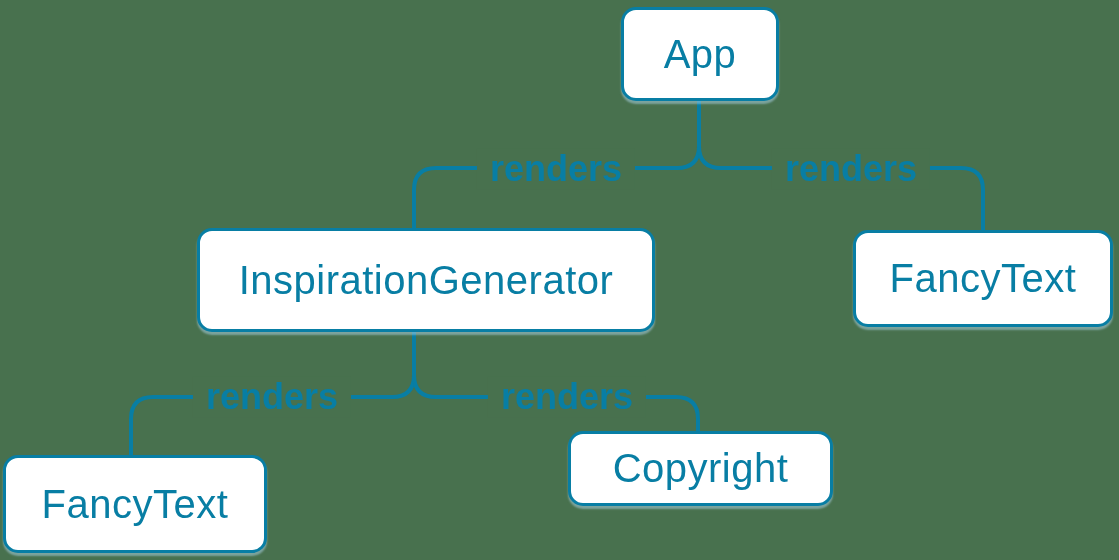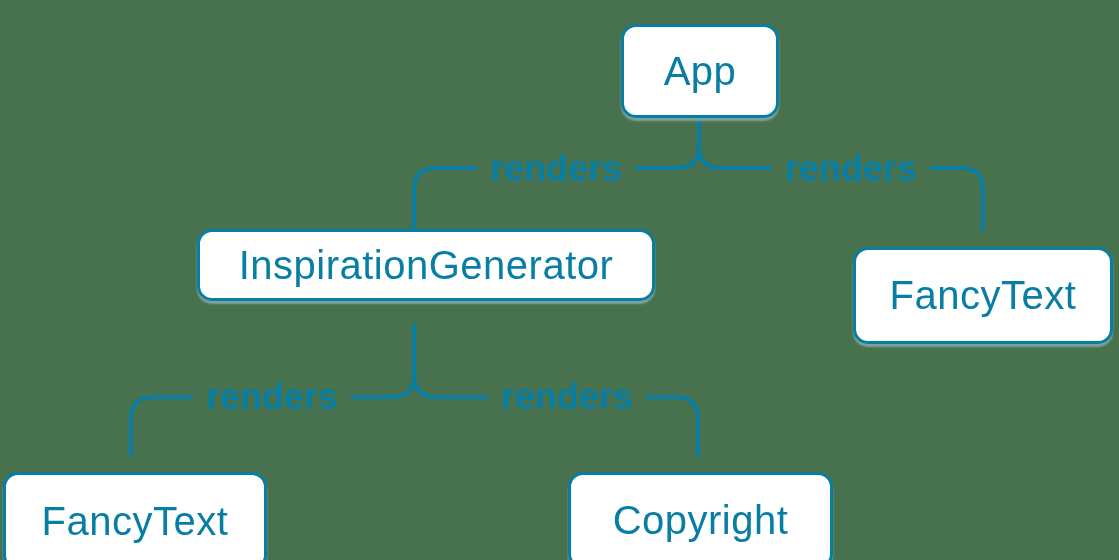--- a/index.html
+++ b/index.html
@@ -21,27 +21,26 @@
   .node{
     position:absolute;
     background:var(--node-fill);
     border:3.5px solid var(--node-border);
     border-radius:15px;
     display:flex;align-items:center;justify-content:center;
     color:var(--node-text);
     font-size:40px;font-weight:500;letter-spacing:0.5px;
     box-shadow:0 3px 2px rgba(168,205,224,0.55);
     box-sizing:border-box;
-    margin-top:17px;
   }
   .node-app{left:621px;top:7px;width:158px;height:94px;}
-  .node-inspiration-generator{left:197px;top:212px;width:458px;height:72px;}
+  .node-inspiration-generator{left:197px;top:228px;width:458px;height:104px;}
   .node-fancy-text-top{left:853px;top:230px;width:260px;height:97px;}
   .node-fancy-text-bottom{left:3px;top:455px;width:264px;height:98px;}
-  .node-copyright{left:568px;top:455px;width:265px;height:97px;}
+  .node-copyright{left:568px;top:431px;width:265px;height:75px;}
   .edge-label{
     position:absolute;
     transform:translate(-50%,-50%);
     background:var(--background);
     color:var(--edge-label-text);
     font-size:36px;font-weight:600;
     padding:0 13px;line-height:1.15;
     white-space:nowrap;
   }
   .edge-label-1{left:556px;top:169px;}

